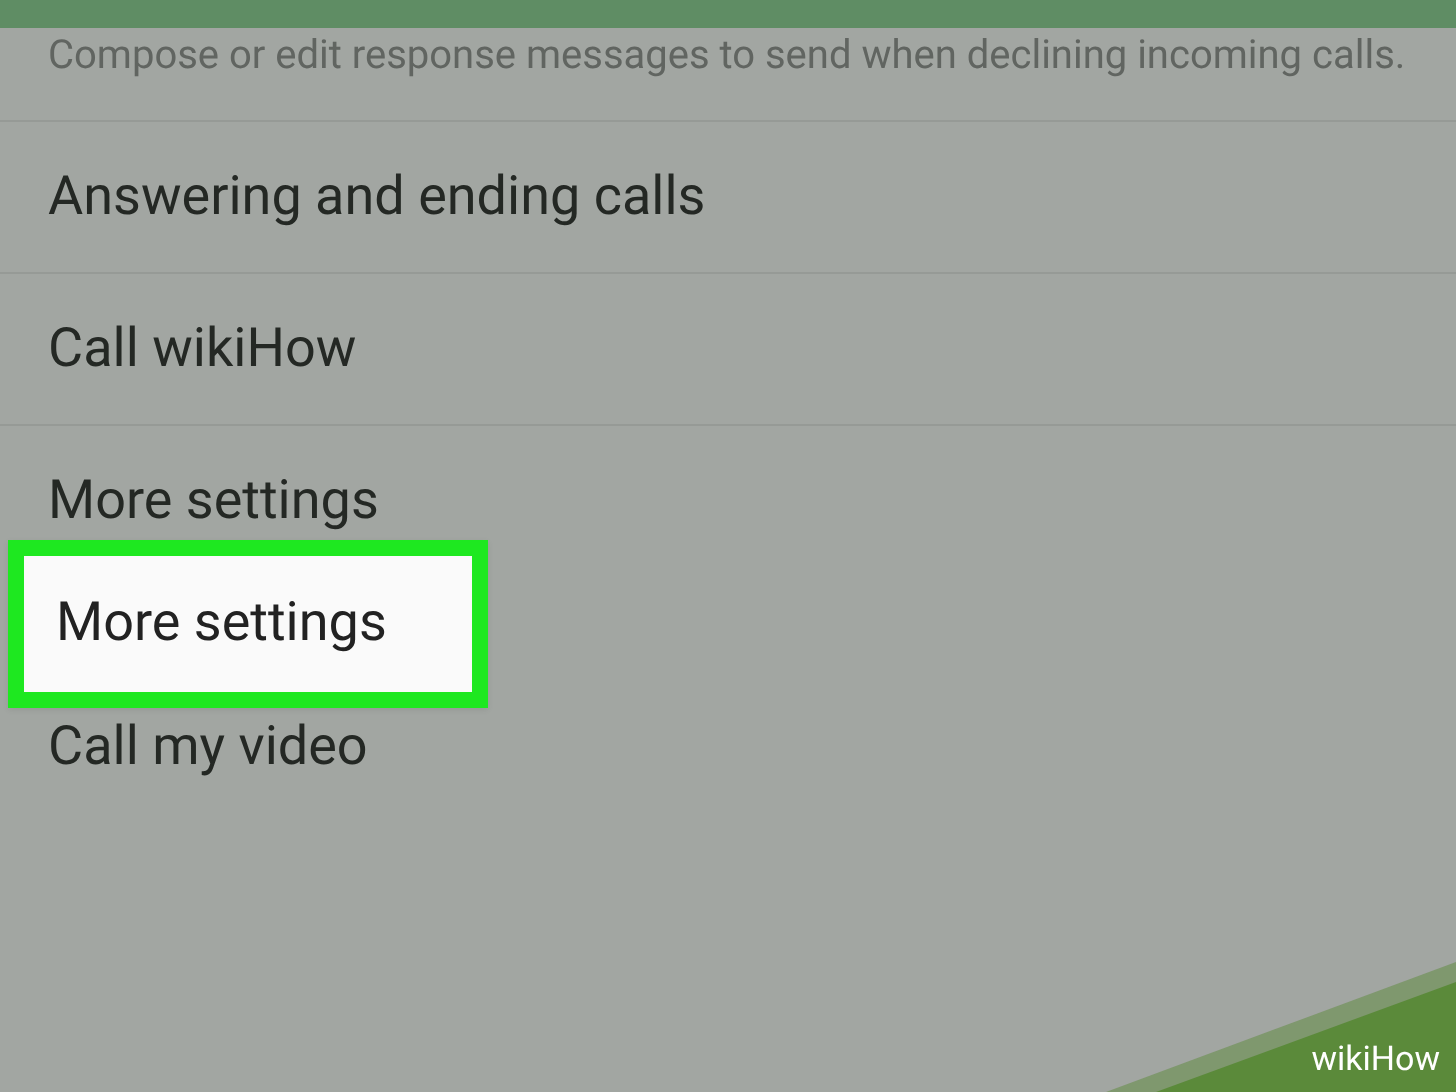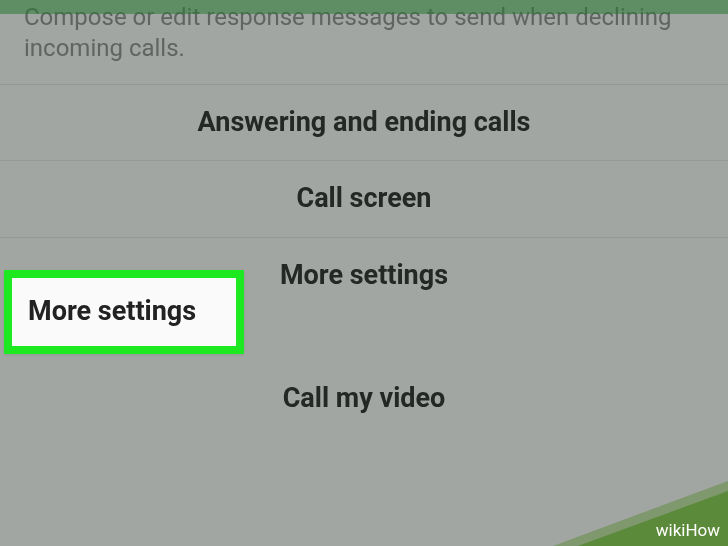--- a/index.html
+++ b/index.html
@@ -27,30 +27,29 @@
     .list-item.section-header {
       padding: 14px 24px 8px 24px;
       border-bottom: none;
     }
     .list-item.no-border {
       border-bottom: none;
     }
     .item-title {
       font-size: 27px;
       color: #222;
-      font-weight: 700;
+      font-weight: 400;
       line-height: 1.3;
-      text-align: center;
     }
     .item-description {
-      font-size: 24px;
+      font-size: 20px;
       color: #8a8a8a;
       font-weight: 400;
       line-height: 1.3;
-      margin-top: 2px;
+      margin-top: 14px;
     }
     .section-label {
       font-size: 24px;
       color: #8a8a8a;
       font-weight: 500;
     }
     .top-partial {
       padding: 0 24px 20px 24px;
       border-bottom: 1px solid #e6e6e6;
     }
@@ -131,21 +130,21 @@
 
   <div class="list-item top-partial">
     <div class="item-description">Compose or edit response messages to send when declining incoming calls.</div>
   </div>
 
   <div class="list-item">
     <div class="item-title">Answering and ending calls</div>
   </div>
 
   <div class="list-item">
-    <div class="item-title">Call screen</div>
+    <div class="item-title">Call wikiHow</div>
   </div>
 
   <div class="list-item no-border" style="padding-bottom:18px;">
     <div class="item-title">More settings</div>
   </div>
 
   <div class="list-item section-header">
     <div class="section-label">Video calls</div>
   </div>
 

